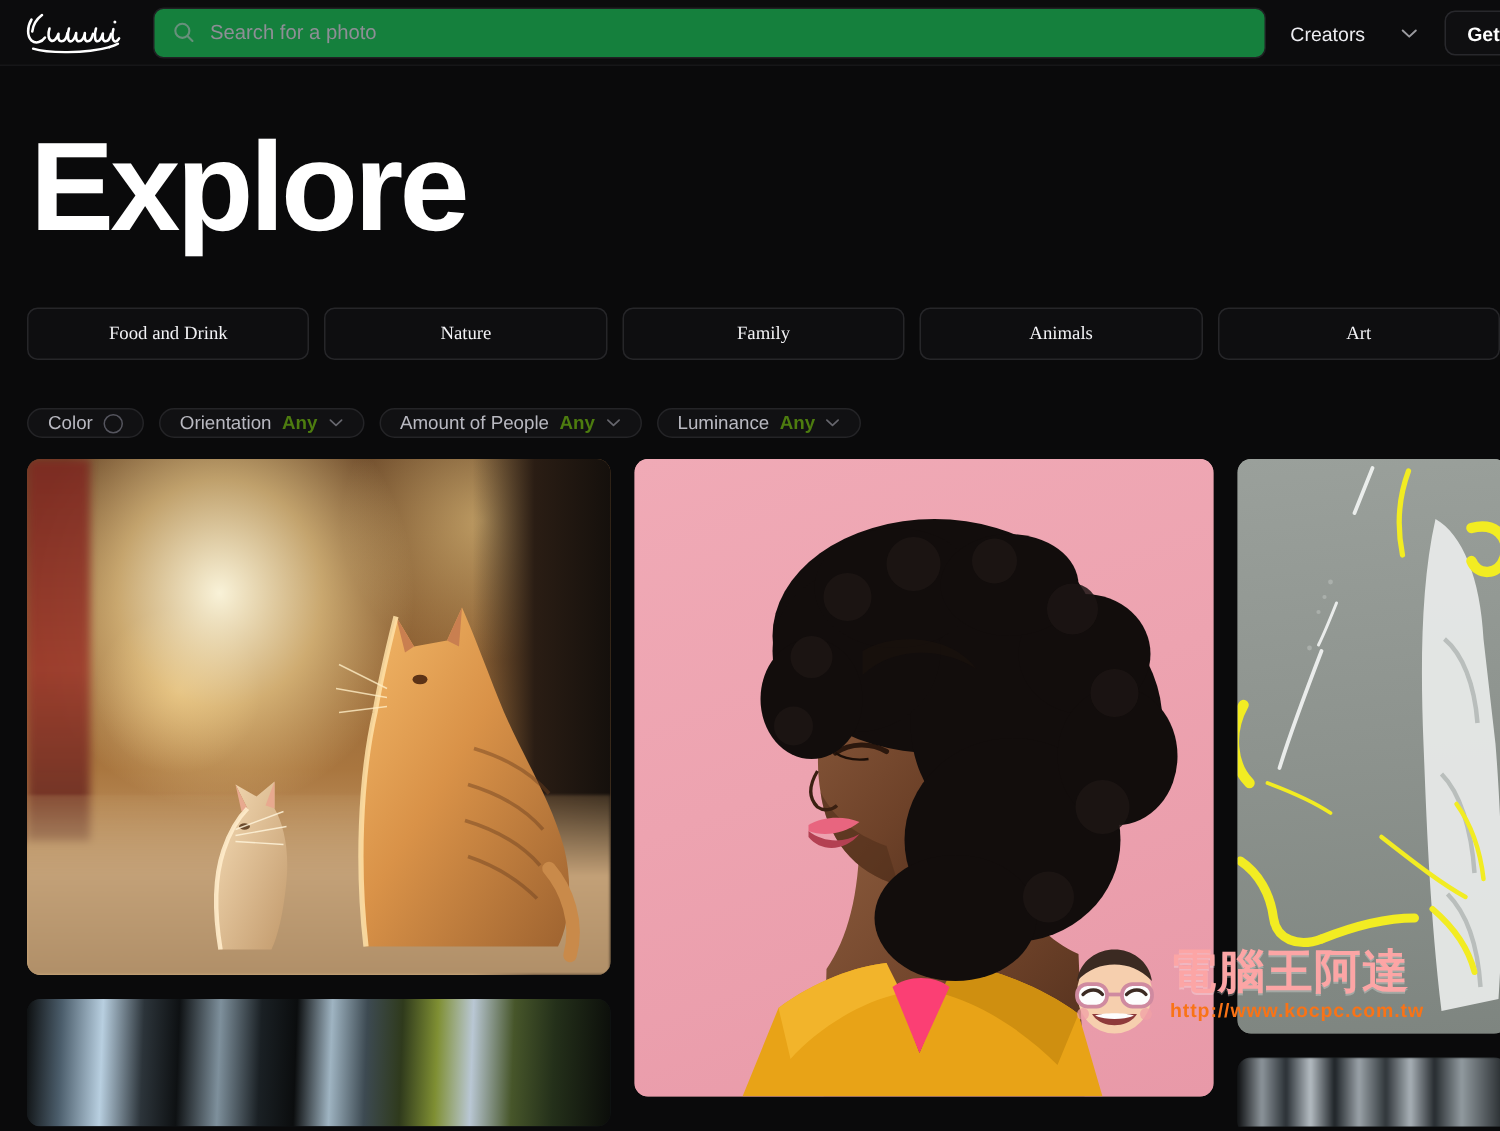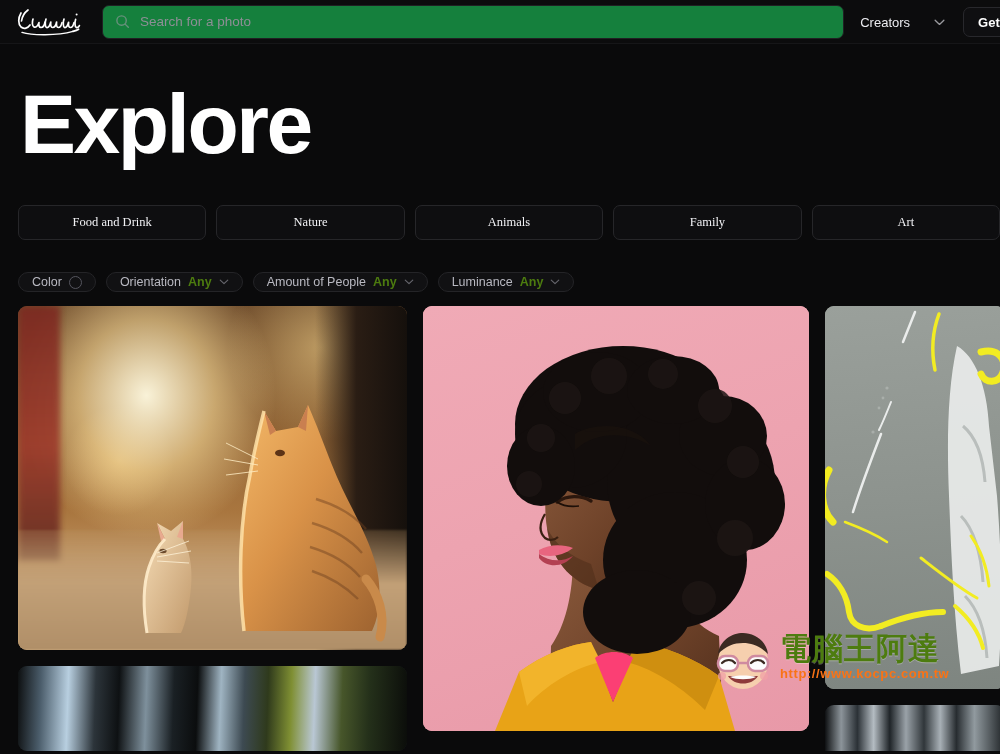--- a/index.html
+++ b/index.html
@@ -260,21 +260,21 @@
     align-items: flex-start;
     gap: 6px;
     z-index: 40;
   }
   .wm-face { flex: 0 0 auto; margin-top: 2px; }
   .wm-text { display: flex; flex-direction: column; margin-top: 2px; }
   .wm-cn {
     font-family: "DejaVu Sans", sans-serif;
     font-size: 31px;
     font-weight: bold;
-    color: #4d7c0f;
+    color: #fca5a5;
     letter-spacing: 1px;
     line-height: 1.05;
     text-shadow: 0 1px 0 rgba(255,255,255,.28);
   }
   .wm-url {
     font-family: "Liberation Sans", sans-serif;
     font-size: 13px;
     font-weight: bold;
     color: #f97316;
     letter-spacing: .6px;
@@ -325,22 +325,22 @@
     </div>
   </div>
 
   <div class="page">
 
     <h1 class="page-title">Explore</h1>
 
     <div class="categories">
       <div class="chip">Food and Drink</div>
       <div class="chip">Nature</div>
+      <div class="chip">Family</div>
       <div class="chip">Animals</div>
-      <div class="chip">Family</div>
       <div class="chip">Art</div>
     </div>
 
     <div class="filters">
 
       <div class="pill">
         <span>Color</span>
         <span class="swatch"></span>
       </div>
 

